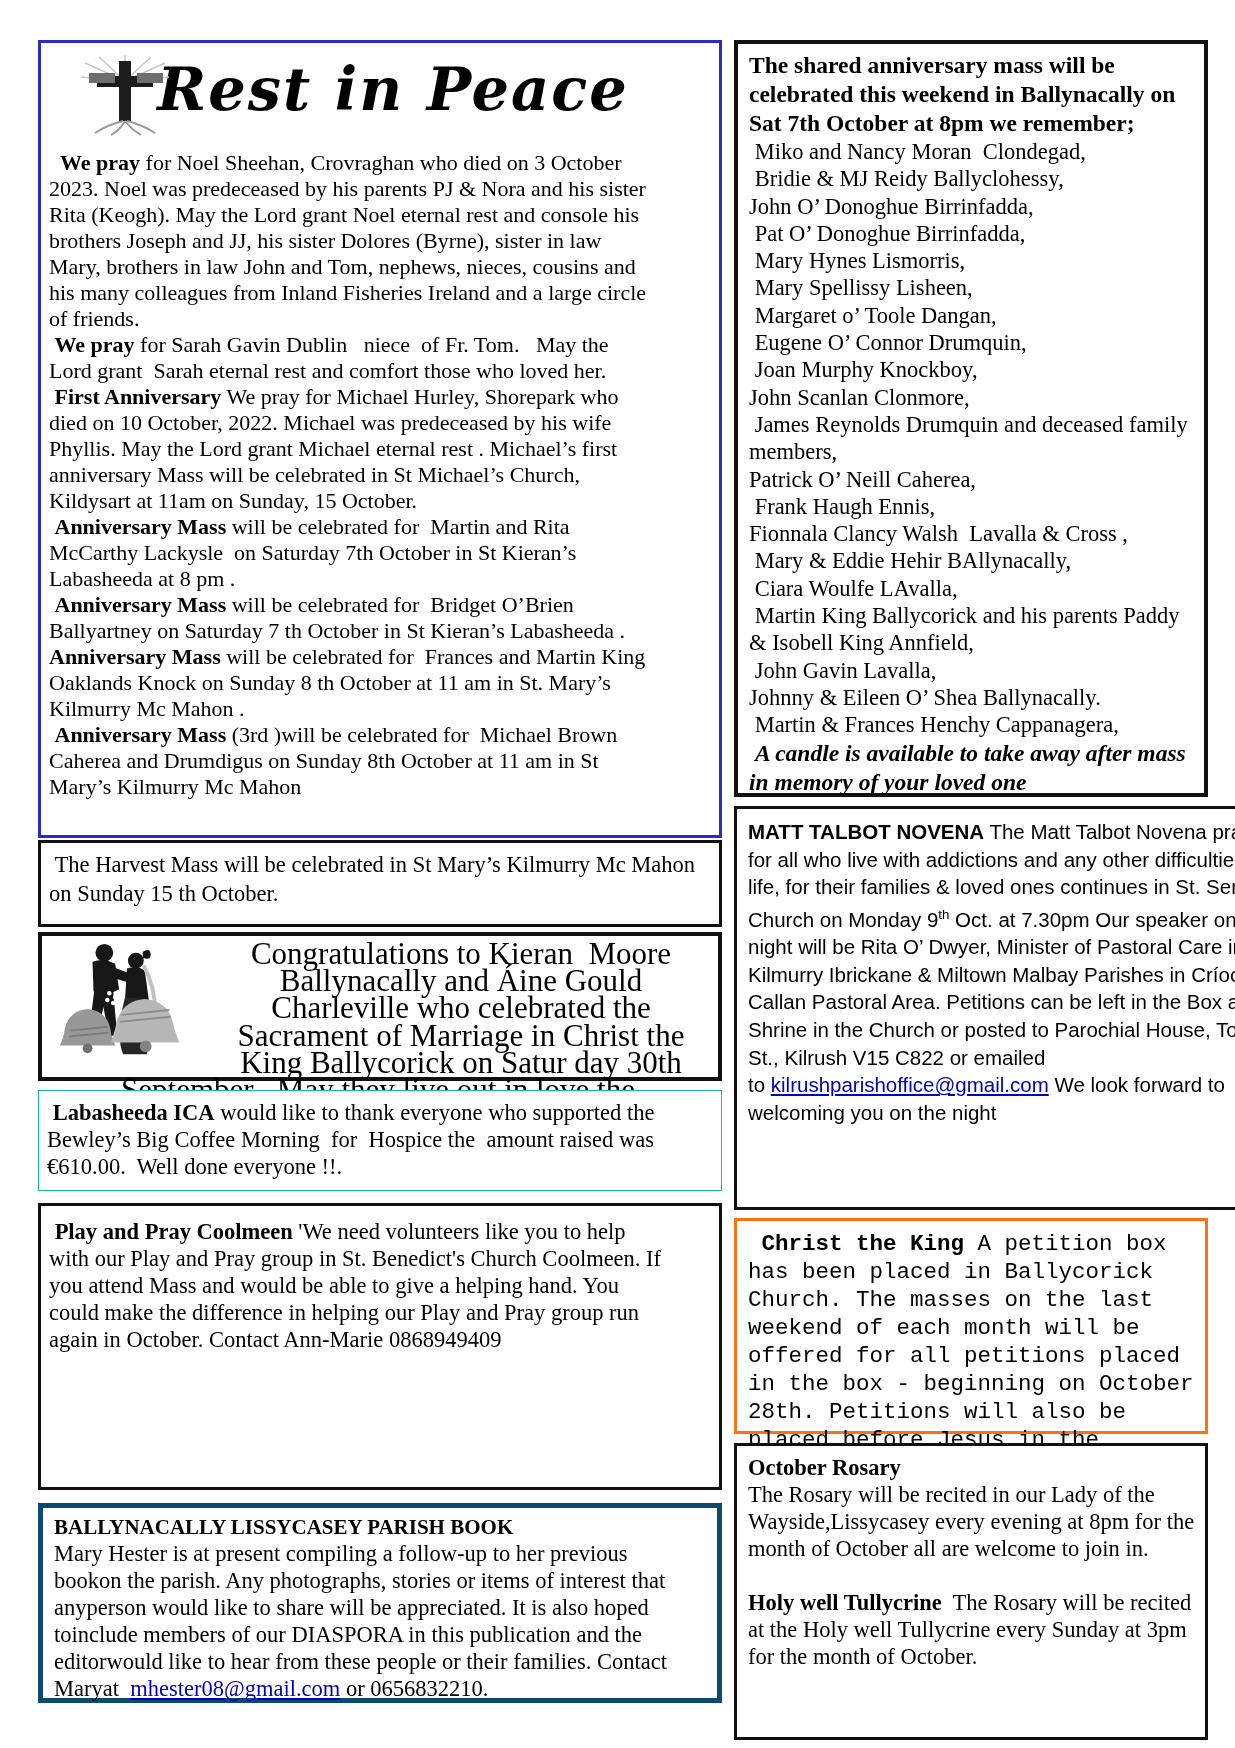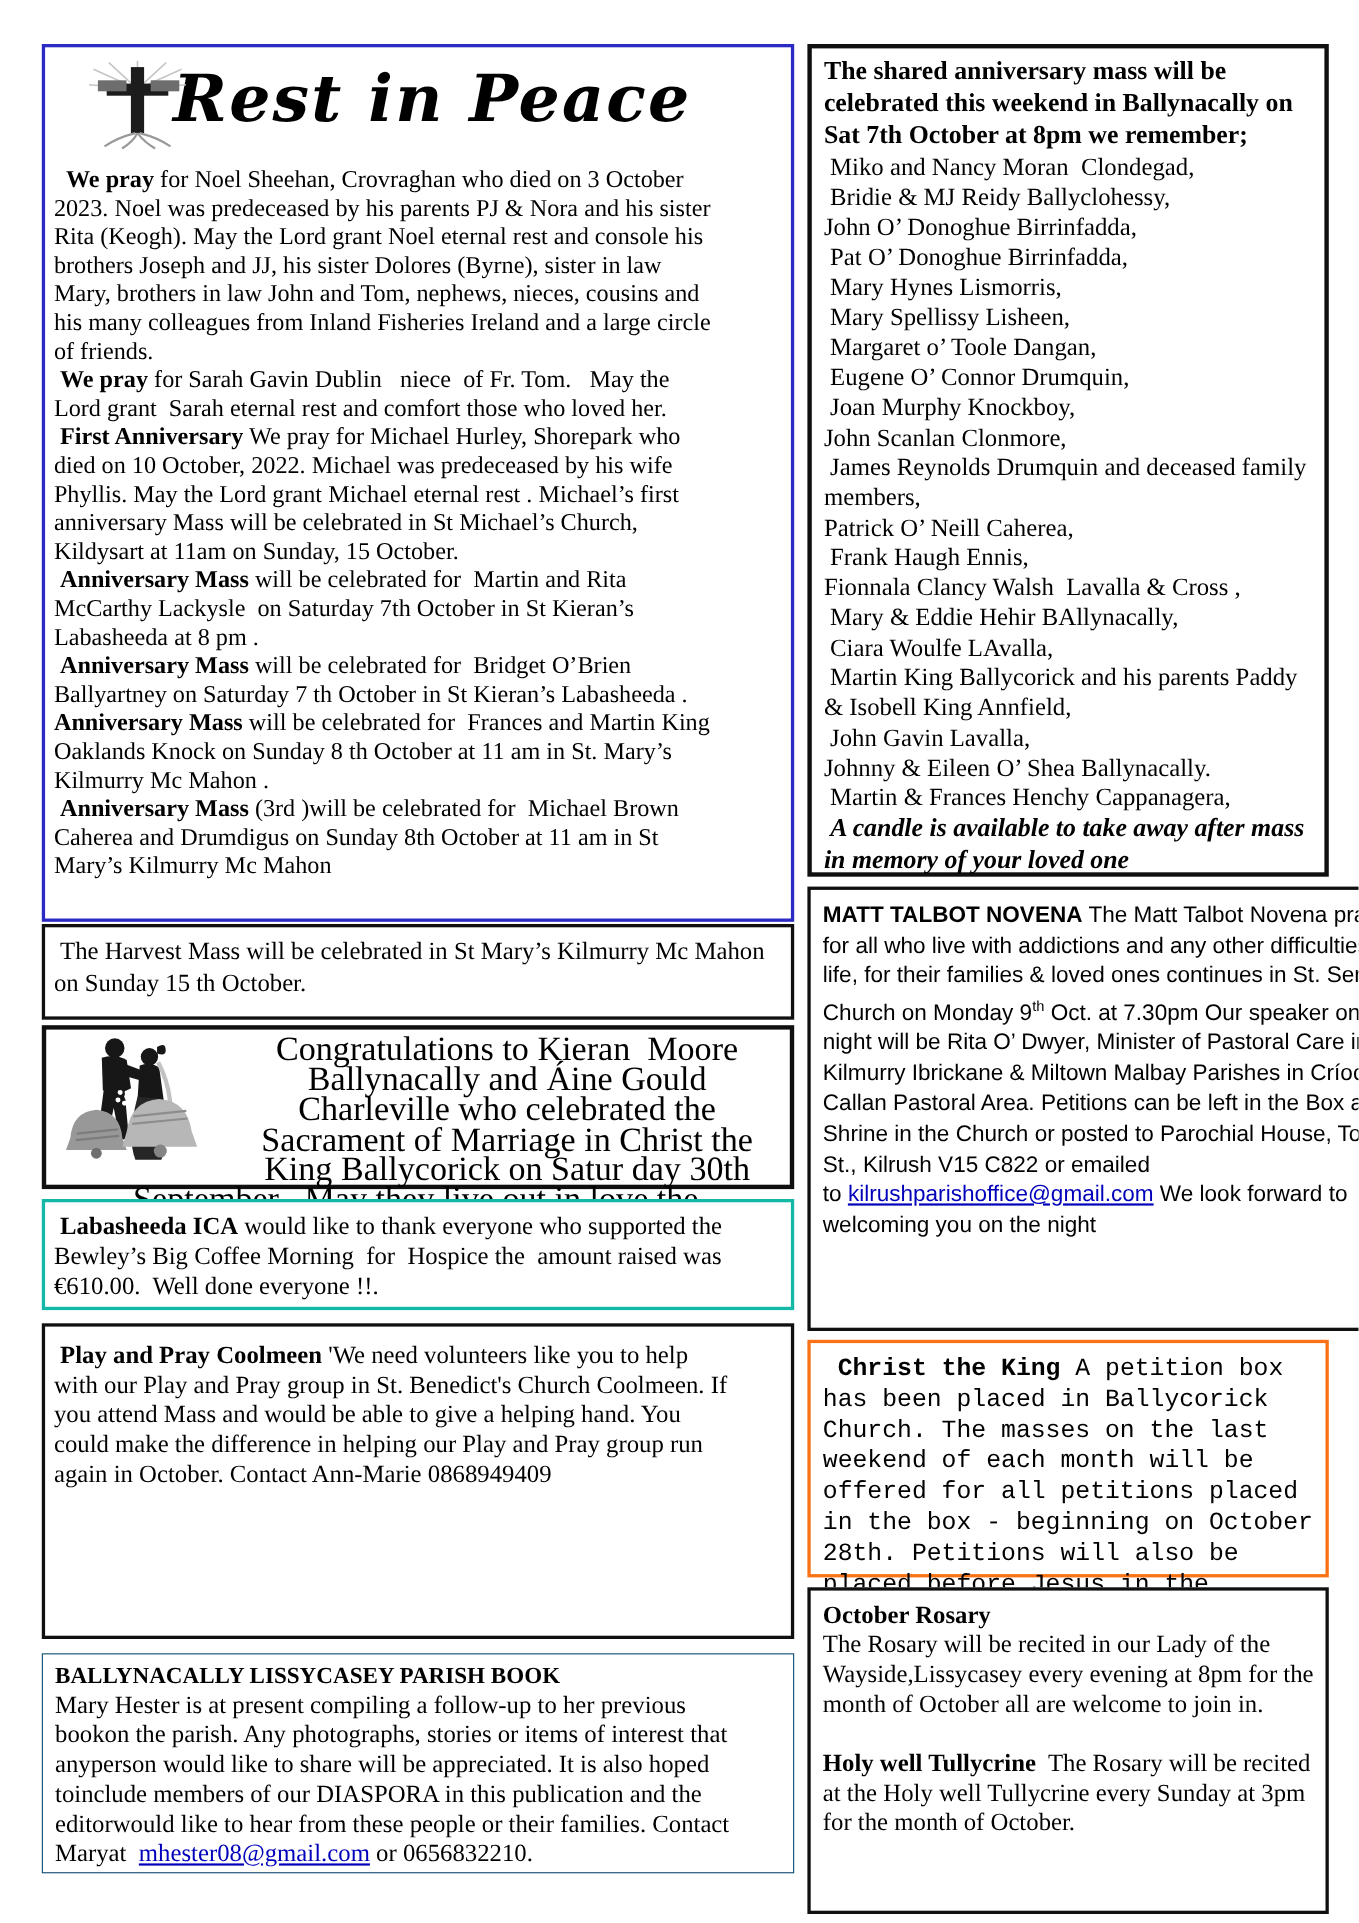--- a/index.html
+++ b/index.html
@@ -3,23 +3,23 @@
 <meta charset="utf-8">
 <style>
   html,body{margin:0;padding:0;background:#ffffff;}
   body{position:relative;width:1235px;height:1748px;color:#000;
        font-family:"Liberation Serif","DejaVu Serif",serif;}
   .box{position:absolute;box-sizing:border-box;background:#fff;}
   
   .rip-box{left:38px;top:40px;width:684px;height:798px;border:3px solid #2b2bc4;padding:4px 42px 4px 8px;}
   .harvest-box{left:38px;top:840px;width:684px;height:87px;border:3px solid #101010;padding:7px 12px 4px 8px;}
   .congrats-box{left:38px;top:932px;width:684px;height:149px;border:4px solid #101010;padding:4px 10px 2px 6px;}
-  .ica-box{left:38px;top:1090px;width:684px;height:101px;border:3px solid #14b8a6;padding:8px 62px 4px 8px;}
+  .ica-box{left:38px;top:1090px;width:684px;height:101px;border:1px solid #14b8a6;padding:8px 62px 4px 8px;}
   .play-box{left:38px;top:1203px;width:684px;height:287px;border:3px solid #101010;padding:12px 48px 6px 8px;}
-  .book-box{left:38px;top:1503px;width:684px;height:200px;border:1px solid #0c4a6e;padding:7px 40px 4px 11px;}
+  .book-box{left:38px;top:1503px;width:684px;height:200px;border:5px solid #0c4a6e;padding:7px 40px 4px 11px;}
   
   .shared-box{left:734px;top:40px;width:474px;height:757px;border:4px solid #101010;padding:7px 8px 4px 11px;}
   .novena-box{left:734px;top:806px;width:570px;height:404px;border:3px solid #101010;padding:9px 8px 4px 11px;}
   .ctk-box{left:734px;top:1218px;width:474px;height:216px;border:3px solid #f97316;padding:9px 6px 4px 11px;font-family:Liberation Mono, monospace;}
   .rosary-box{left:734px;top:1443px;width:474px;height:297px;border:3px solid #101010;padding:8px 6px 16px 11px;font-family:Liberation Serif, serif;}
 
   .para{margin:0;white-space:pre-wrap;font-size:22px;line-height:26px;}
   .b{font-weight:bold;}
   .rip-title{font-family:"DejaVu Serif",serif;font-weight:bold;font-style:italic;
              font-size:59px;letter-spacing:2px;text-align:center;margin:8px 0 26px 60px;}

